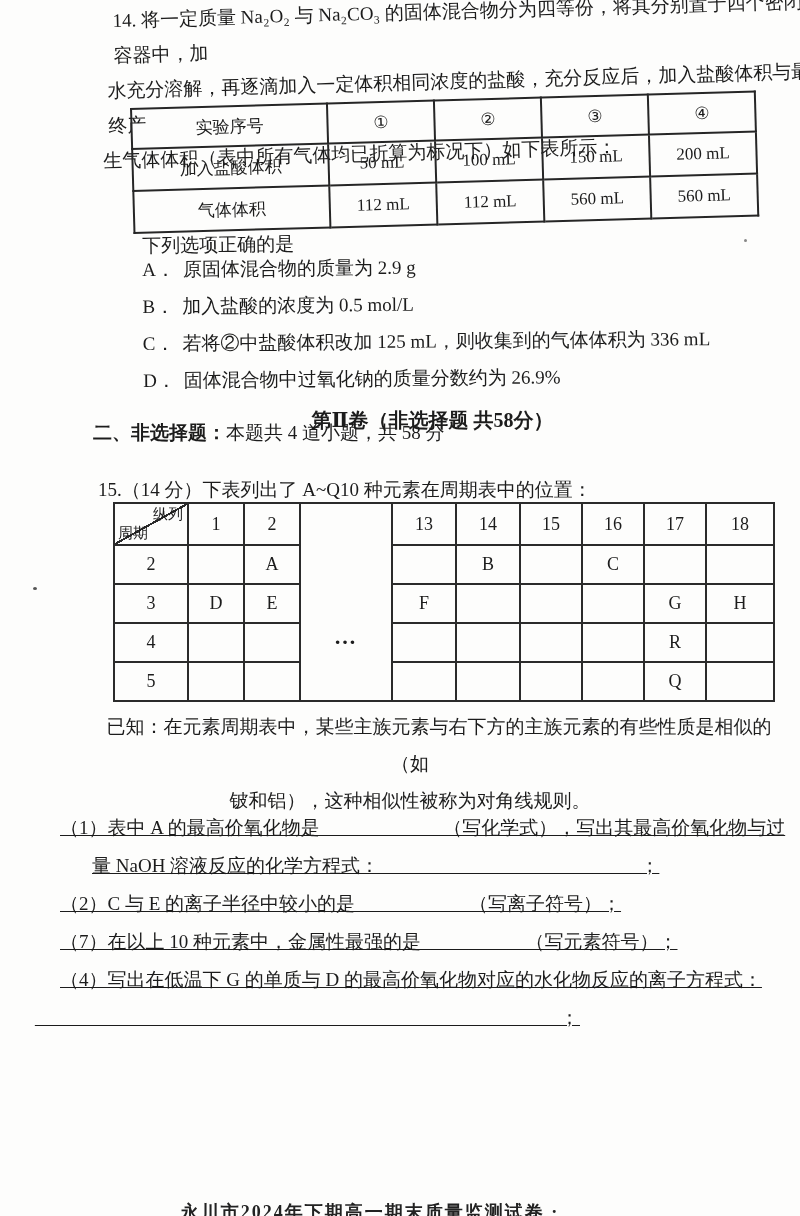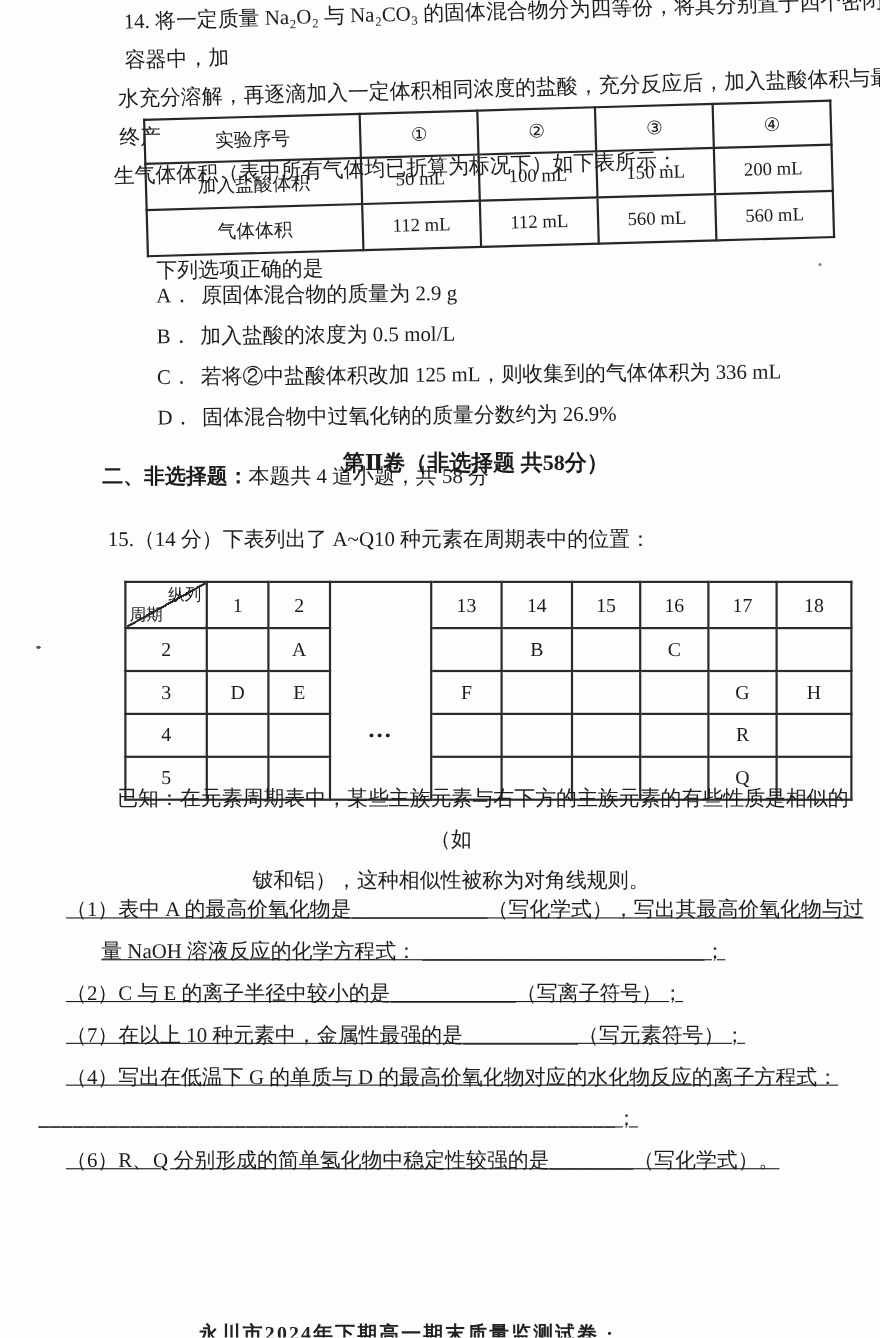--- a/index.html
+++ b/index.html
@@ -33,21 +33,21 @@
 
   
   .part2-title { left:100px; top:407px; width:665px; text-align:center;
                  font-weight:bold; font-size:20px; }
   .part2-lead { left:93px; top:420px;font-family:Liberation Serif, serif; }
   .part2-lead .b { font-weight:bold; }
 
   .q15-stem { left:98px; top:477px; }
 
   
-  table.ptable { left:113px; top:528px; border-collapse:collapse; font-size:18px; }
+  table.ptable { left:113px; top:502px; border-collapse:collapse; font-size:18px; }
   table.ptable td { border:2px solid #2b2b2b; text-align:center; padding:0; }
   table.ptable tr.hd { height:42px; }
   table.ptable tr.rw { height:39px; }
   td.pt-corner { position:relative; font-size:15px;
     background:linear-gradient(to bottom right,
       transparent calc(50% - 1px), #2b2b2b calc(50% - 1px),
       #2b2b2b calc(50% + 1px), transparent calc(50% + 1px)); }
   td.pt-corner .ct { position:absolute; top:1px; right:4px; }
   td.pt-corner .cb { position:absolute; bottom:1px; left:3px; }
   td.pt-gap { position:relative; }
@@ -211,20 +211,19 @@
     <div class="n2">铍和铝），这种相似性被称为对角线规则。</div>
   </div>
 
   <div class="abs q15-subs">
     <div class="s">（1）表中 A 的最高价氧化物是_____________（写化学式），写出其最高价氧化物与过</div>
     <div class="s s-cont">量 NaOH 溶液反应的化学方程式： ___________________________；</div>
     <div class="s">（2）C 与 E 的离子半径中较小的是____________（写离子符号）；</div>
     <div class="s">（7）在以上 10 种元素中，金属性最强的是___________（写元素符号）；</div>
     <div class="s">（4）写出在低温下 G 的单质与 D 的最高价氧化物对应的水化物反应的离子方程式：</div>
     <div class="s s-blank">__________________________________________________；</div>
-    <div class="s">（6）R、Q 分别形成的简单氢化物中稳定性较强的是________（写化学式）。</div>
   </div>
 
   <div class="abs footer">永川市2024年下期高一期末质量监测试卷 ·</div>
 
   <div class="speck sp1"></div>
   <div class="speck sp2"></div>
 </div>
 
 </body></html>

